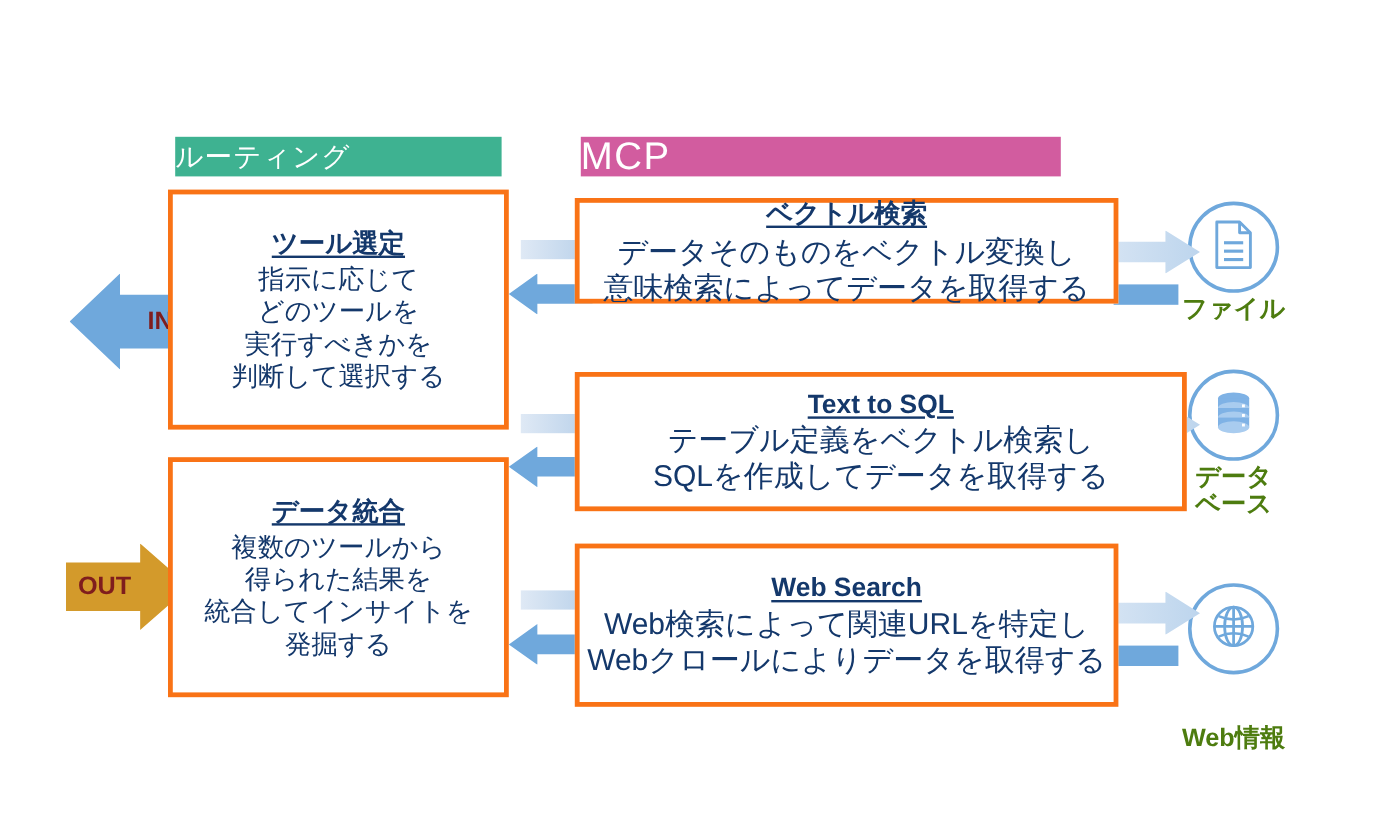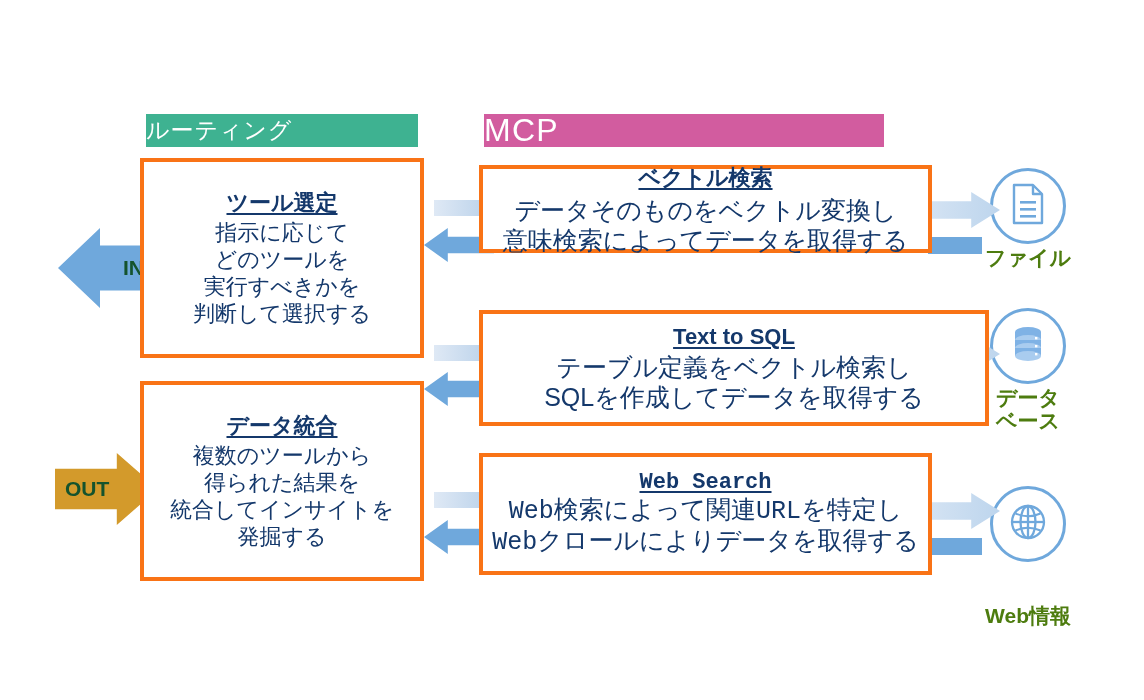--- a/index.html
+++ b/index.html
@@ -88,31 +88,31 @@
   #box-vector-search {
     left: 479px; top: 165px;
     width: 453px; height: 88px;
   }
   #box-text-to-sql {
     left: 479px; top: 310px;
     width: 510px; height: 116px;
   }
   #box-web-search {
     left: 479px; top: 453px;
-    width: 453px; height: 122px; font-family: Liberation Mono, monospace;
+    width: 453px; height: 136px;
   }
   .mcp-box .box-title { font-size: 22px; }
   .mcp-box .box-body  { font-size: 25px; }
 
   
   .bigarrow {
     position: absolute;
     display: flex;
     align-items: center;
-    color: #14532d;
+    color: #7f1d1d;
     font-weight: bold;
     font-size: 21px;
     z-index: 2;
   }
   #arrow-in {
     left: 58px; top: 228px;
     width: 100px; height: 80px;
     background: #6FA8DC;
     clip-path: polygon(0% 50%, 42% 0%, 42% 22%, 100% 22%, 100% 78%, 42% 78%, 42% 100%);
     justify-content: flex-end;

